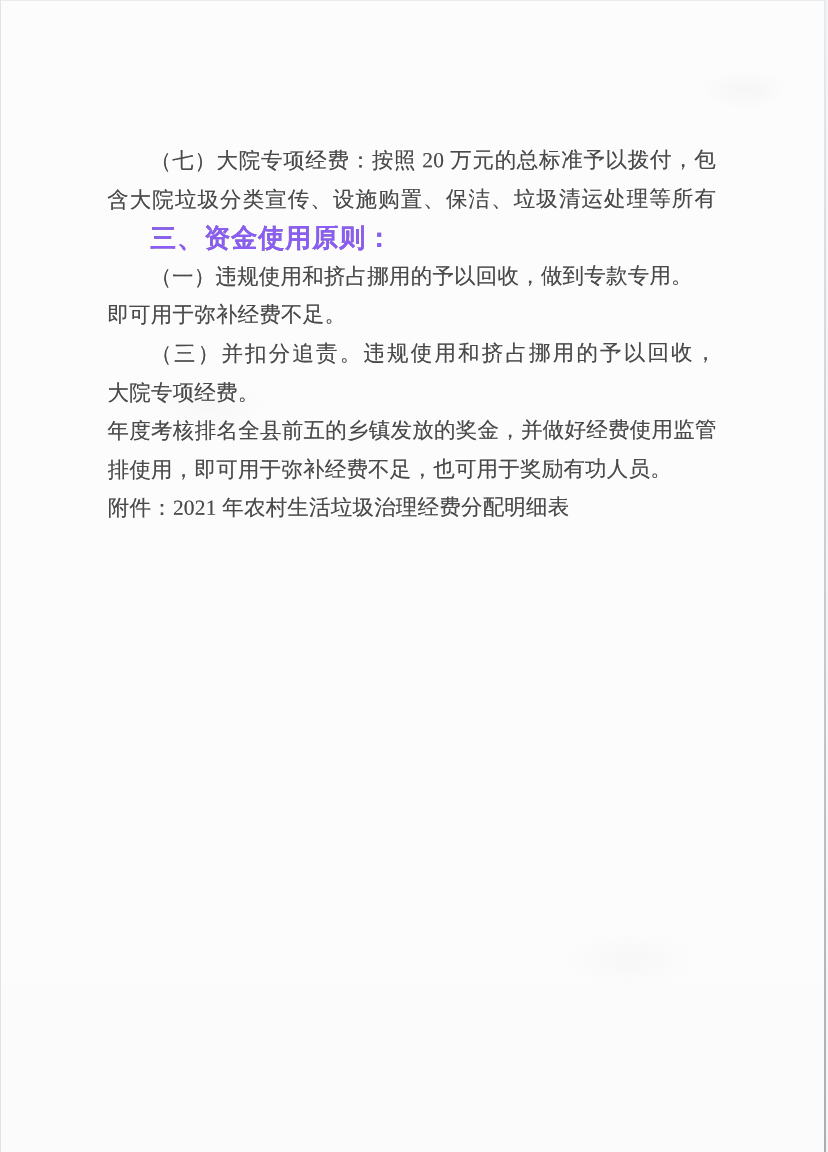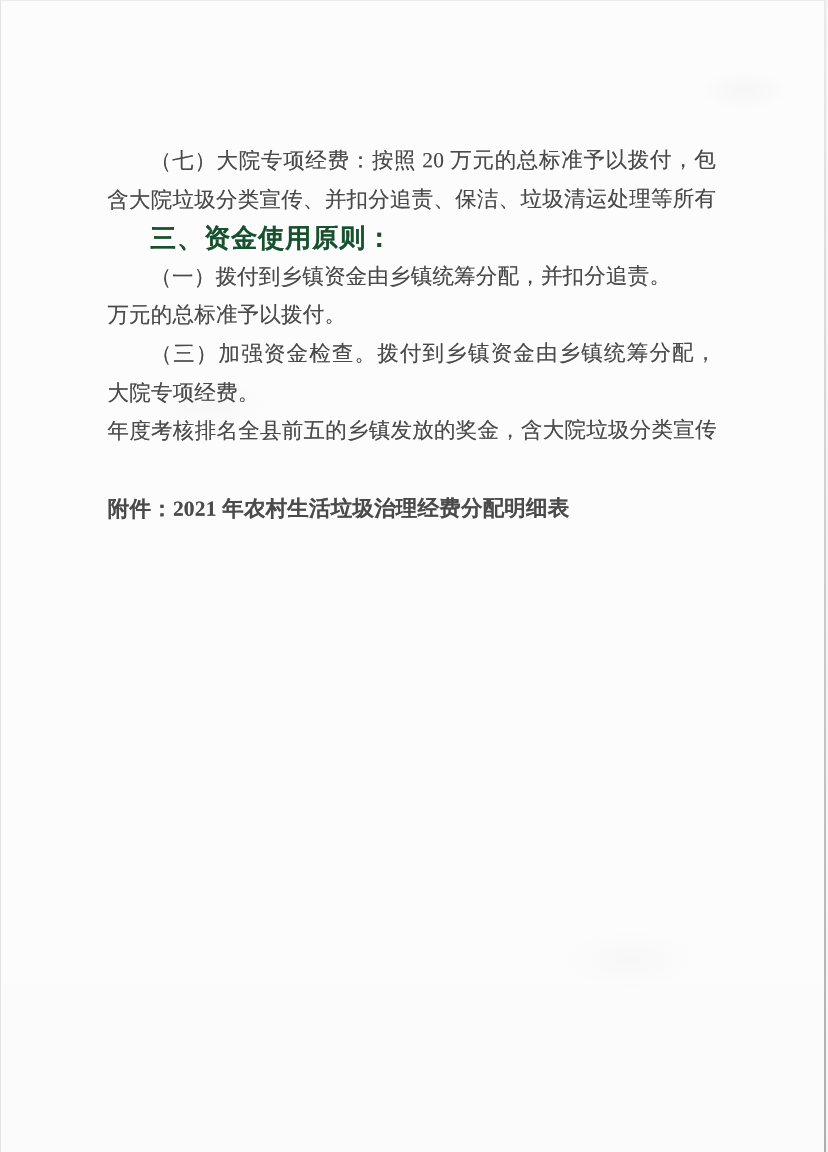--- a/index.html
+++ b/index.html
@@ -73,47 +73,46 @@
     text-align: justify;
     text-align-last: justify;
   }
   .line.indent {
     padding-left: 43px;
   }
   .line.head {
     font-family: "Liberation Sans", sans-serif;
     font-weight: bold;
     font-size: 26px;
-    color: #14532d;
+    color: #8b5cf6;
     letter-spacing: 1px;
     text-shadow: 0 0 0.5px rgba(60,60,60,0.7);
   }
   .line.attach {
-    margin-top: 39px;
-    font-weight: bold;
   }
 </style>
 </head>
 <body>
 
 <div class="page">
 
   <div class="smudge s1"></div>
   <div class="smudge s2"></div>
   <div class="smudge s3"></div>
 
   <div class="content">
     <div class="line indent j">（七）大院专项经费：按照 20 万元的总标准予以拨付，包</div>
-    <div class="line j">含大院垃圾分类宣传、并扣分追责、保洁、垃圾清运处理等所有</div>
+    <div class="line j">含大院垃圾分类宣传、设施购置、保洁、垃圾清运处理等所有</div>
     <div class="line indent head">三、资金使用原则：</div>
-    <div class="line indent">（一）拨付到乡镇资金由乡镇统筹分配，并扣分追责。</div>
-    <div class="line">万元的总标准予以拨付。</div>
-    <div class="line indent j">（三）加强资金检查。拨付到乡镇资金由乡镇统筹分配，</div>
+    <div class="line indent">（一）违规使用和挤占挪用的予以回收，做到专款专用。</div>
+    <div class="line">即可用于弥补经费不足。</div>
+    <div class="line indent j">（三）并扣分追责。违规使用和挤占挪用的予以回收，</div>
     <div class="line">大院专项经费。</div>
-    <div class="line j">年度考核排名全县前五的乡镇发放的奖金，含大院垃圾分类宣传</div>
+    <div class="line j">年度考核排名全县前五的乡镇发放的奖金，并做好经费使用监管</div>
+    <div class="line">排使用，即可用于弥补经费不足，也可用于奖励有功人员。</div>
     <div class="line attach">附件：2021 年农村生活垃圾治理经费分配明细表</div>
   </div>
 
   <div class="edge-top"></div>
   <div class="edge-left"></div>
   <div class="edge-right"></div>
   <div class="edge-right-outer"></div>
 
 </div>
 

